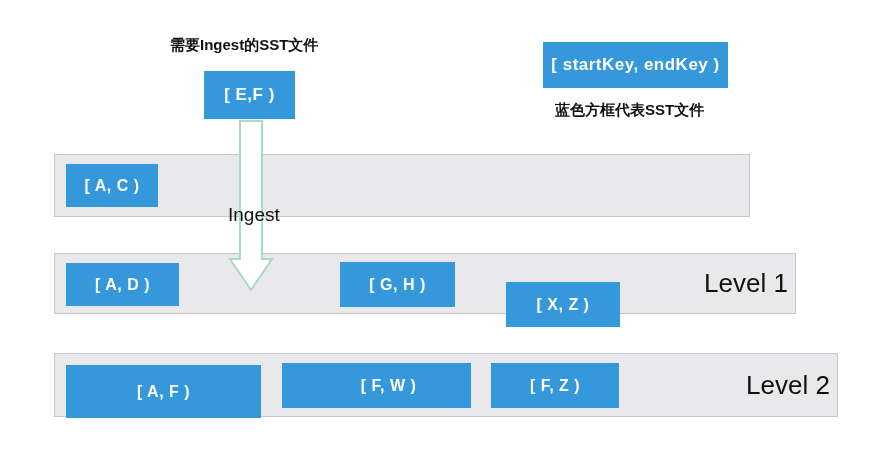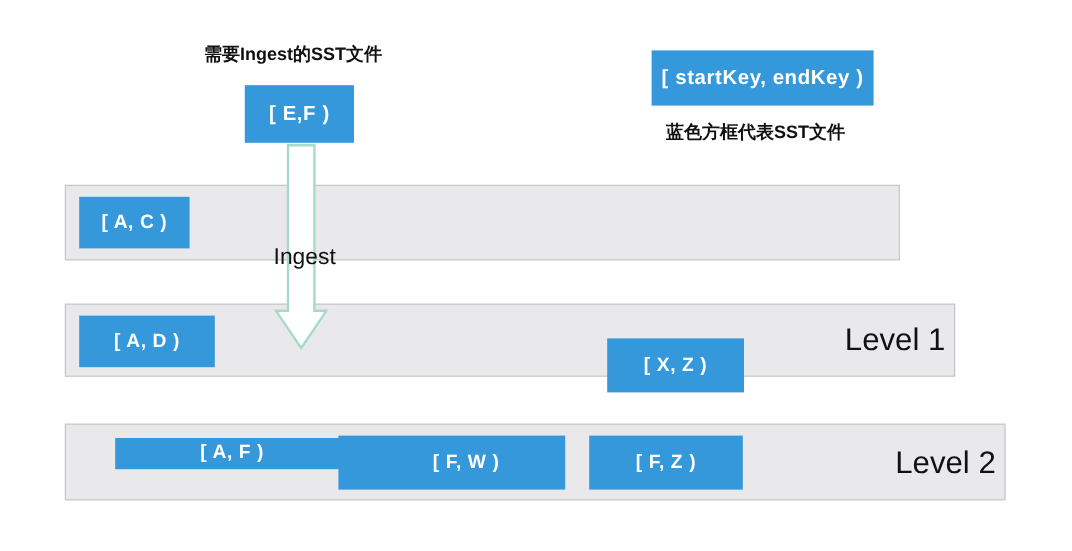--- a/index.html
+++ b/index.html
@@ -56,21 +56,21 @@
   }
   .level-0{left:54px;top:154px;width:696px;height:63px;text-align:center;}
   .level-1{left:54px;top:253px;width:742px;height:61px;}
   .level-2{left:54px;top:353px;width:784px;height:64px;}
   .level-bar .sst-box{font-size:16px;}
   .l0-f0{left:11px;top:9px;width:92px;height:43px;}
   .l0-f1{left:452px;top:7px;width:114px;height:46px;}
   .l1-f0{left:11px;top:9px;width:113px;height:43px;}
   .l1-f1{left:285px;top:8px;width:115px;height:45px;}
   .l1-f2{left:451px;top:8px;width:114px;height:45px;margin-top:20px;}
-  .l2-f0{left:11px;top:11px;width:195px;height:26px;margin-left:30px;}
+  .l2-f0{left:11px;top:11px;width:195px;height:53px;}
   .l2-f1{left:227px;top:9px;width:189px;height:45px;padding-left:24px;}
   .l2-f2{left:436px;top:9px;width:128px;height:45px;}
   .level-label{
     position:absolute;top:0;height:100%;
     display:flex;align-items:center;
     font-size:26px;font-weight:400;color:var(--text);
     white-space:nowrap;
   }
   .l0-label{left:606px;}
   .l1-label{left:649px;}
@@ -93,20 +93,21 @@
 
   <div class="sst-box legend-box">[ startKey, endKey )</div>
   <div class="cn-text legend-caption">蓝色方框代表SST文件</div>
 
   <div class="level-bar level-0">
     <div class="sst-box l0-f0">[ A, C )</div>
   </div>
 
   <div class="level-bar level-1">
     <div class="sst-box l1-f0">[ A, D )</div>
+    <div class="sst-box l1-f1">[ G, H )</div>
     <div class="sst-box l1-f2">[ X, Z )</div>
     <div class="level-label l1-label">Level 1</div>
   </div>
 
   <div class="level-bar level-2">
     <div class="sst-box l2-f0">[ A, F )</div>
     <div class="sst-box l2-f1">[ F, W )</div>
     <div class="sst-box l2-f2">[ F, Z )</div>
     <div class="level-label l2-label">Level 2</div>
   </div>

